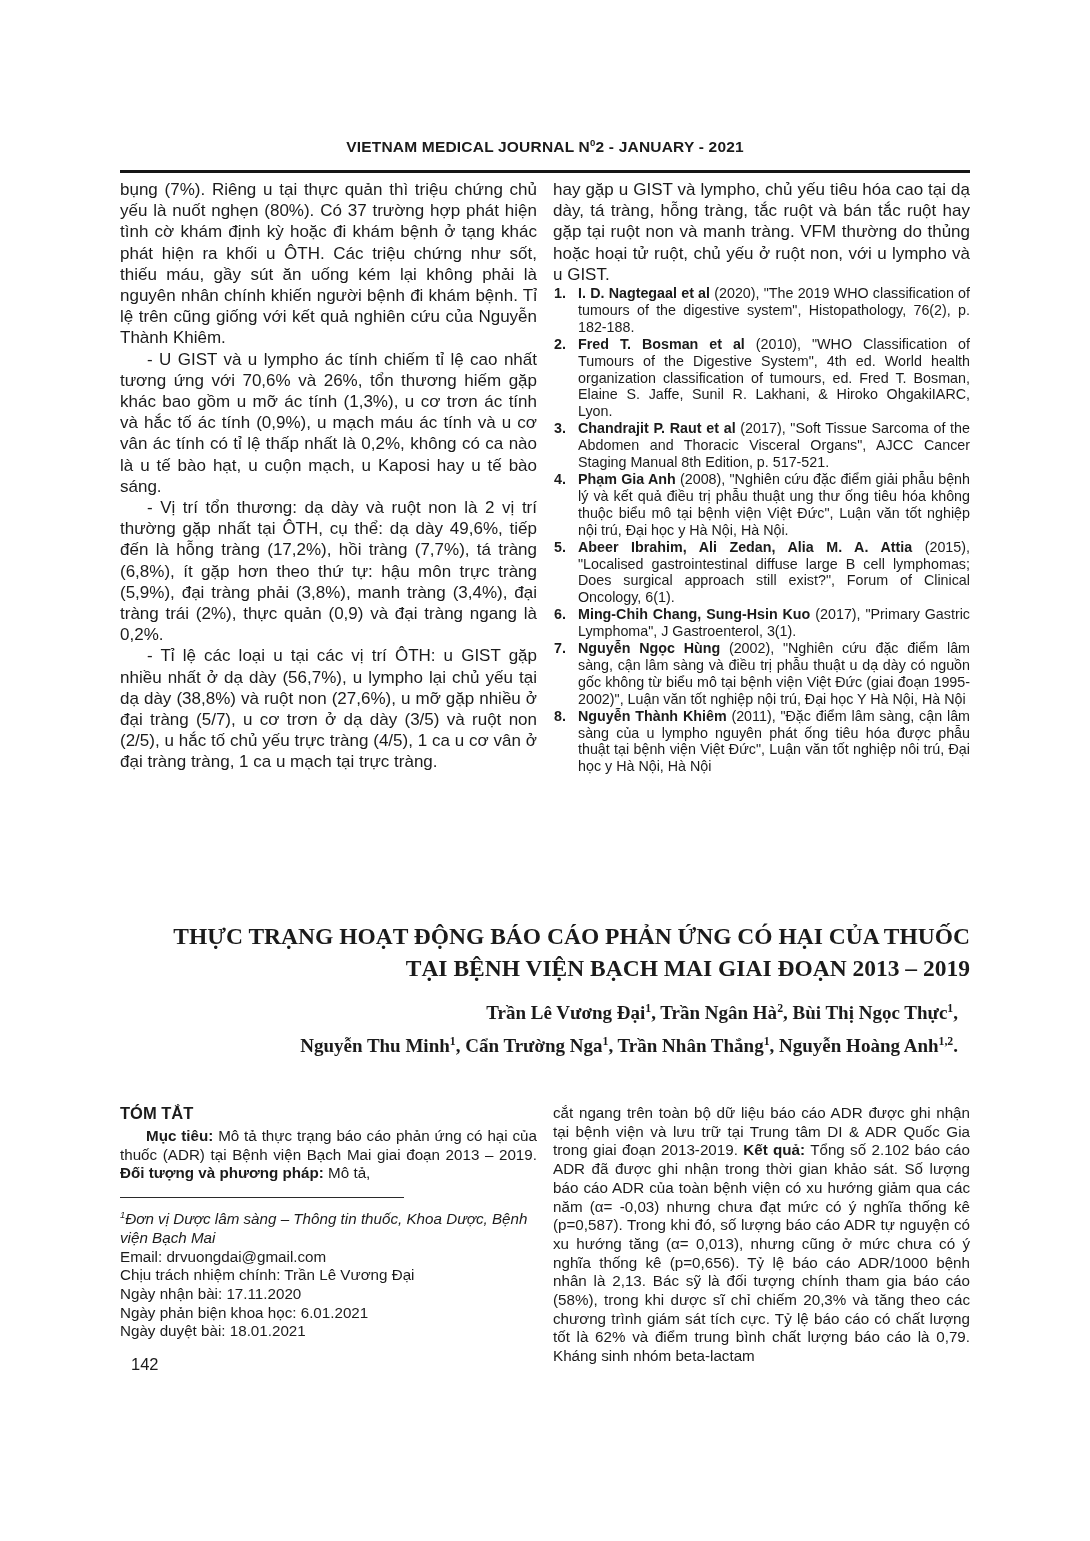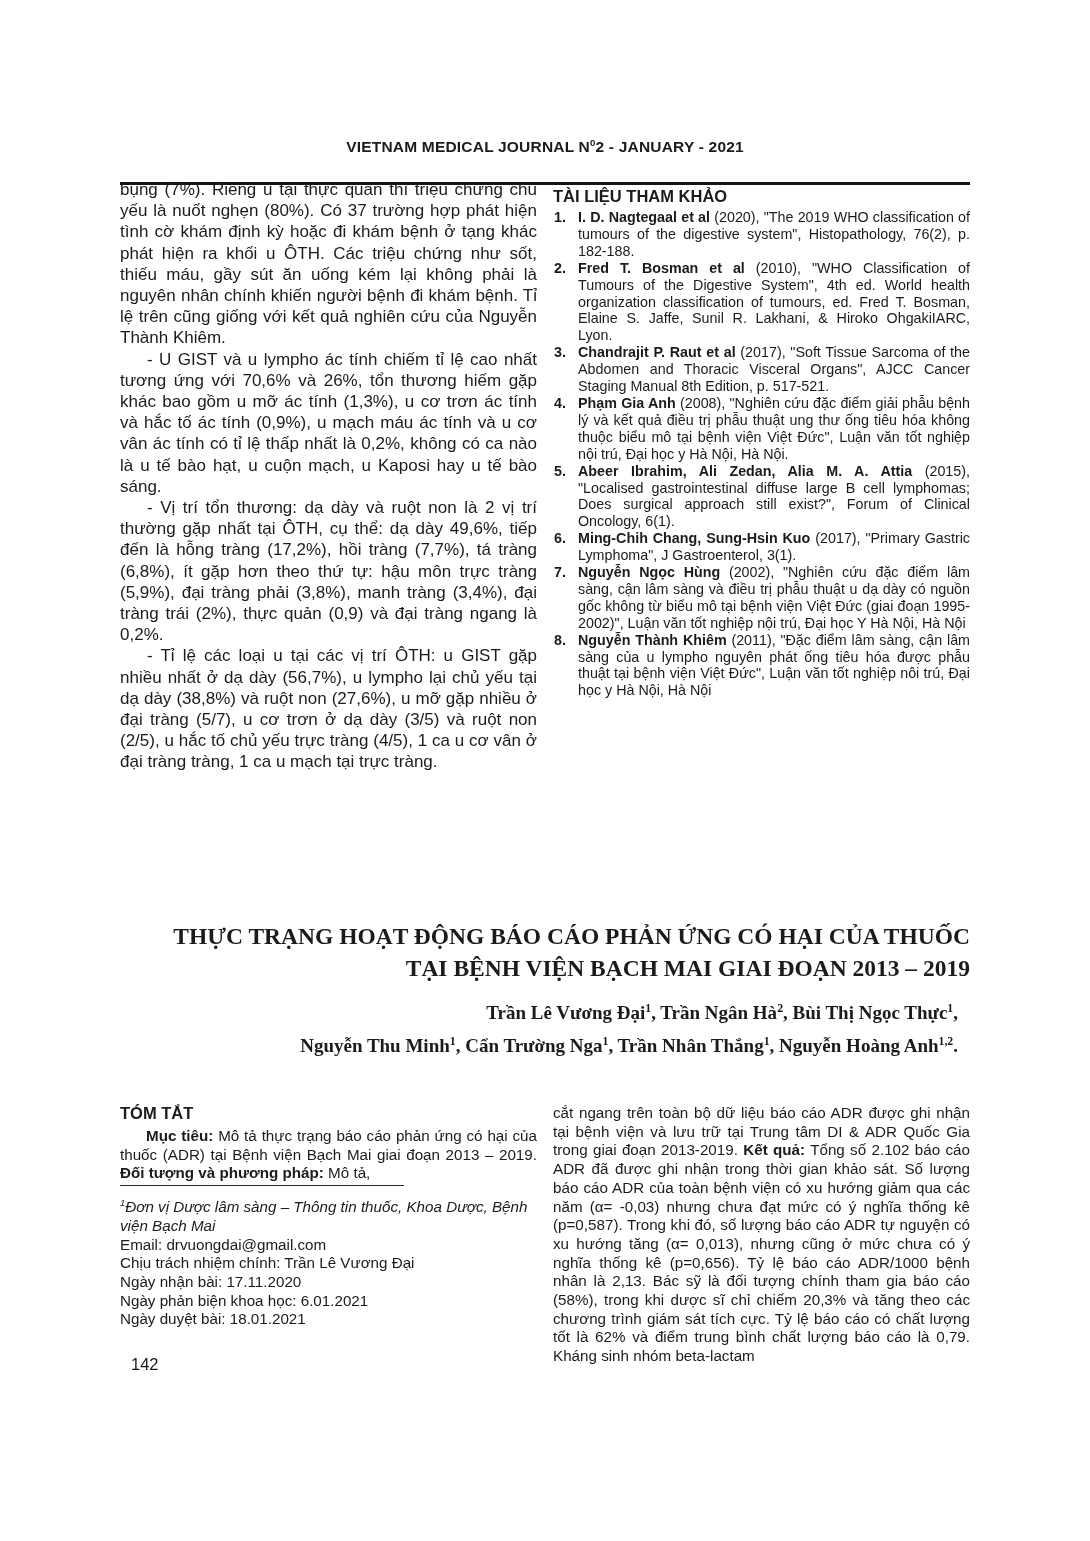--- a/index.html
+++ b/index.html
@@ -10,21 +10,21 @@
     color:#1b1b1b;
     font-family:"Liberation Sans",sans-serif;
     overflow:hidden;
   }
   
   .header-wrap{
     position:absolute;left:120px;top:137px;width:850px;
     text-align:center;
     font-weight:bold;font-size:15.5px;letter-spacing:.2px;
     border-bottom:3px solid #161616;
-    padding-bottom:26px;
+    padding-bottom:14px;
   }
   .header-wrap sup{font-size:.62em;}
   
   .cols{position:absolute;left:120px;display:flex;gap:16px;}
   .cols1{top:179px;width:850px;}
   .cols2{top:1104px;width:850px;}
   .col{width:417px;}
   .body-p{
     margin:0;font-size:17px;line-height:21.2px;
     text-align:justify;
@@ -61,21 +61,21 @@
   .authors sup{font-size:.62em;}
   
   .abstract-heading{margin:0 0 4px 0;font-size:16.5px;font-weight:bold;}
   .abs-p{
     margin:0;font-size:15.2px;line-height:18.7px;
     text-align:justify;
   }
   .abs-indent{text-indent:26px;}
   .bold{font-weight:bold;}
   
-  .footnote-block{margin-top:2px;}
+  .footnote-block{margin-top:14px;}
   .fn-rule{width:284px;border-top:1.6px solid #2a2a2a;margin:0 0 8px 0;}
   .fn{margin:0;font-size:15.2px;line-height:18.7px;text-align:left;}
   .fn-italic{font-style:italic;}
   .fn sup{font-size:.62em;font-style:italic;}
   
   .page-number{
     position:absolute;left:131px;top:1355px;
     font-size:16.5px;
   }
 </style>
@@ -89,21 +89,21 @@
   </div>
 
   <div class="cols cols1">
     <div class="col">
       <p class="body-p">bụng (7%). Riêng u tại thực quản thì triệu chứng chủ yếu là nuốt nghẹn (80%). Có 37 trường hợp phát hiện tình cờ khám định kỳ hoặc đi khám bệnh ở tạng khác phát hiện ra khối u ÔTH. Các triệu chứng như sốt, thiếu máu, gầy sút ăn uống kém lại không phải là nguyên nhân chính khiến người bệnh đi khám bệnh. Tỉ lệ trên cũng giống với kết quả nghiên cứu của Nguyễn Thành Khiêm.</p>
       <p class="body-p indent">- U GIST và u lympho ác tính chiếm tỉ lệ cao nhất tương ứng với 70,6% và 26%, tổn thương hiếm gặp khác bao gồm u mỡ ác tính (1,3%), u cơ trơn ác tính và hắc tố ác tính (0,9%), u mạch máu ác tính và u cơ vân ác tính có tỉ lệ thấp nhất là 0,2%, không có ca nào là u tế bào hạt, u cuộn mạch, u Kaposi hay u tế bào sáng.</p>
       <p class="body-p indent">- Vị trí tổn thương: dạ dày và ruột non là 2 vị trí thường gặp nhất tại ÔTH, cụ thể: dạ dày 49,6%, tiếp đến là hỗng tràng (17,2%), hồi tràng (7,7%), tá tràng (6,8%), ít gặp hơn theo thứ tự: hậu môn trực tràng (5,9%), đại tràng phải (3,8%), manh tràng (3,4%), đại tràng trái (2%), thực quản (0,9) và đại tràng ngang là 0,2%.</p>
       <p class="body-p indent">- Tỉ lệ các loại u tại các vị trí ÔTH: u GIST gặp nhiều nhất ở dạ dày (56,7%), u lympho lại chủ yếu tại dạ dày (38,8%) và ruột non (27,6%), u mỡ gặp nhiều ở đại tràng (5/7), u cơ trơn ở dạ dày (3/5) và ruột non (2/5), u hắc tố chủ yếu trực tràng (4/5), 1 ca u cơ vân ở đại tràng tràng, 1 ca u mạch tại trực tràng.</p>
     </div>
     <div class="col">
-      <h3 class="refs-heading">TÀI LIỆU THAM KHẢO</h3>
+      <p class="body-p">hay gặp u GIST và lympho, chủ yếu tiêu hóa cao tại dạ dày, tá tràng, hỗng tràng, tắc ruột và bán tắc ruột hay gặp tại ruột non và manh tràng. VFM thường do thủng hoặc hoại tử ruột, chủ yếu ở ruột non, với u lympho và u GIST.</p>
       <ol class="refs">
         <li class="ref">
           <span class="ref-num">1.</span><span class="ref-author">I. D. Nagtegaal et al</span><span> (2020), "The 2019 WHO classification of tumours of the digestive system", Histopathology, 76(2), p. 182-188.</span>
         </li>
         <li class="ref">
           <span class="ref-num">2.</span><span class="ref-author">Fred T. Bosman et al</span><span> (2010), "WHO Classification of Tumours of the Digestive System", 4th ed. World health organization classification of tumours, ed. Fred T. Bosman, Elaine S. Jaffe, Sunil R. Lakhani, &amp; Hiroko OhgakiIARC, Lyon.</span>
         </li>
         <li class="ref">
           <span class="ref-num">3.</span><span class="ref-author">Chandrajit P. Raut et al</span><span> (2017), "Soft Tissue Sarcoma of the Abdomen and Thoracic Visceral Organs", AJCC Cancer Staging Manual 8th Edition, p. 517-521.</span>
         </li>

